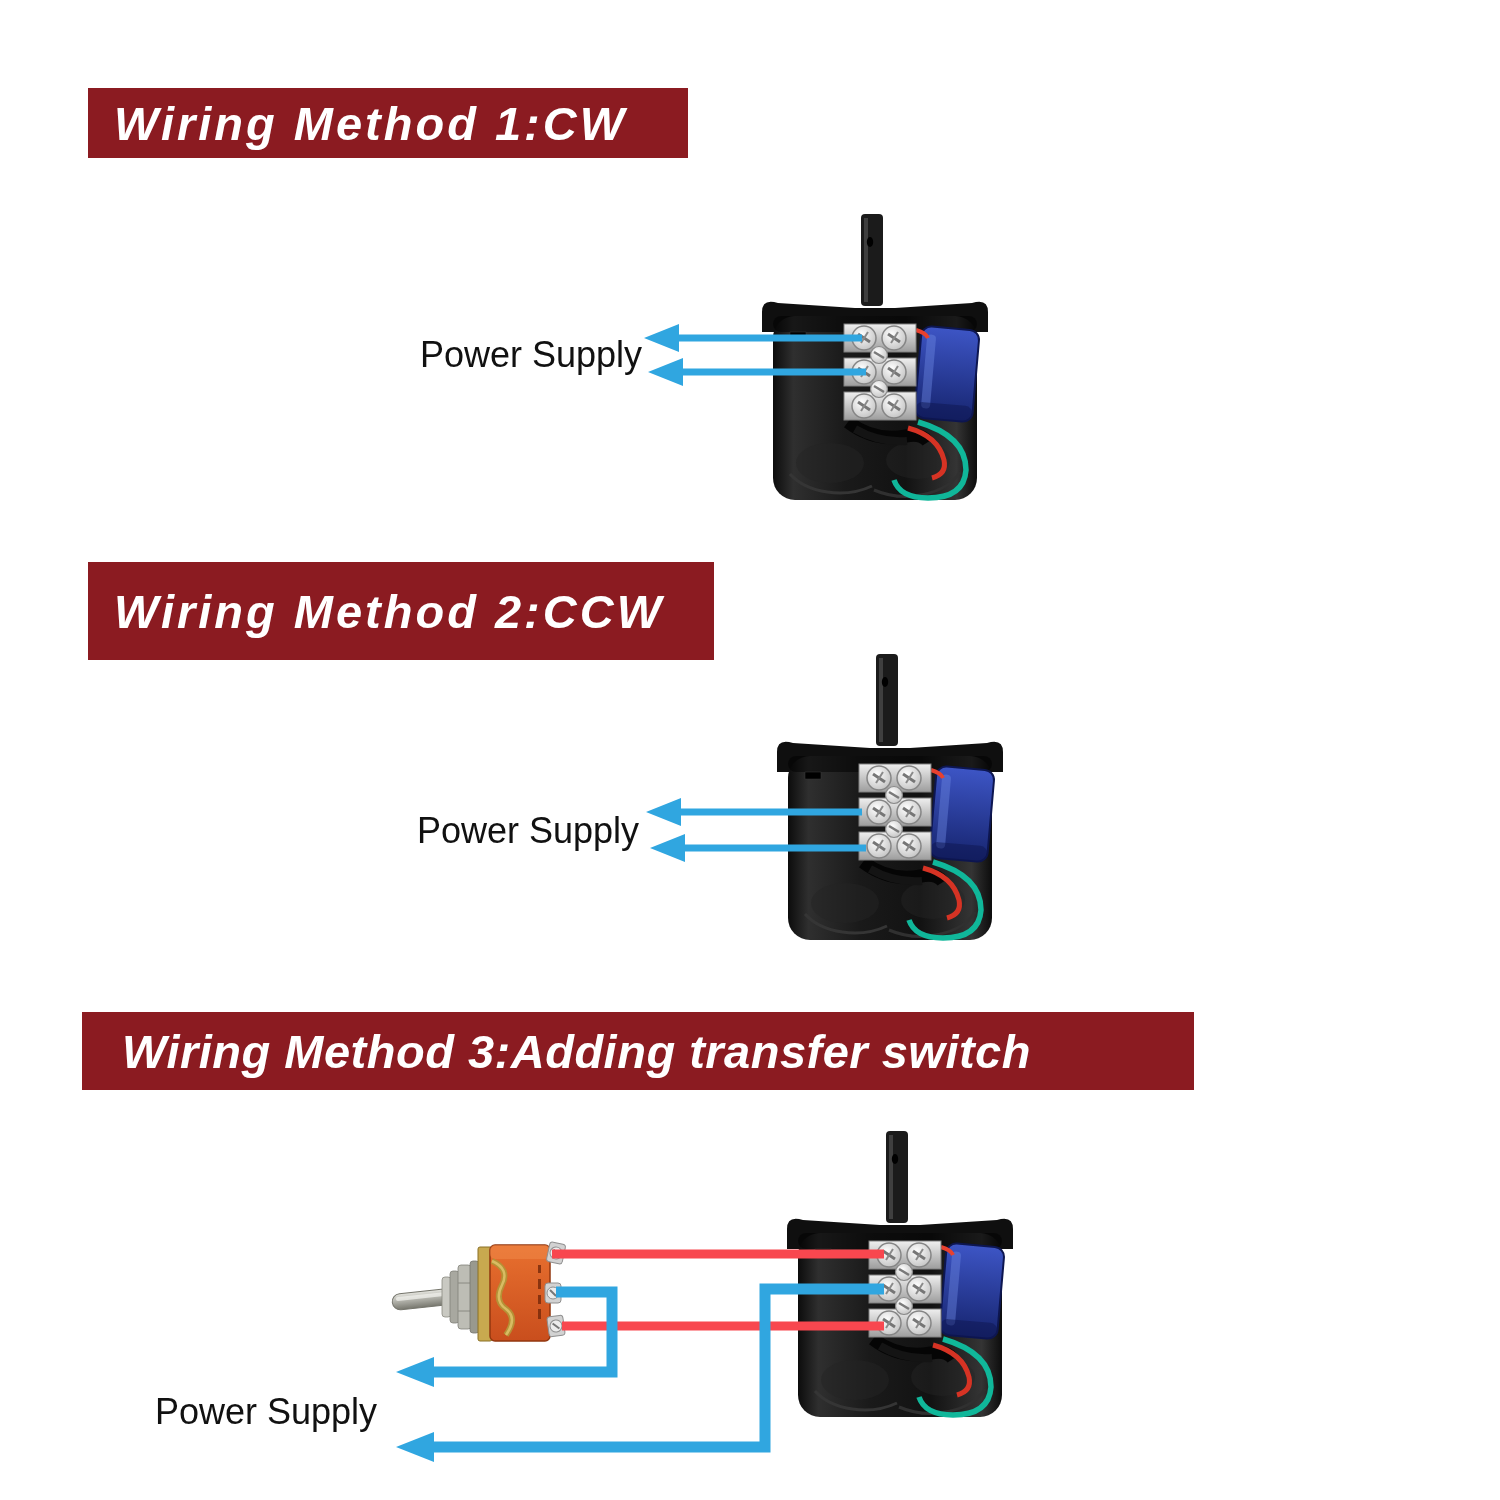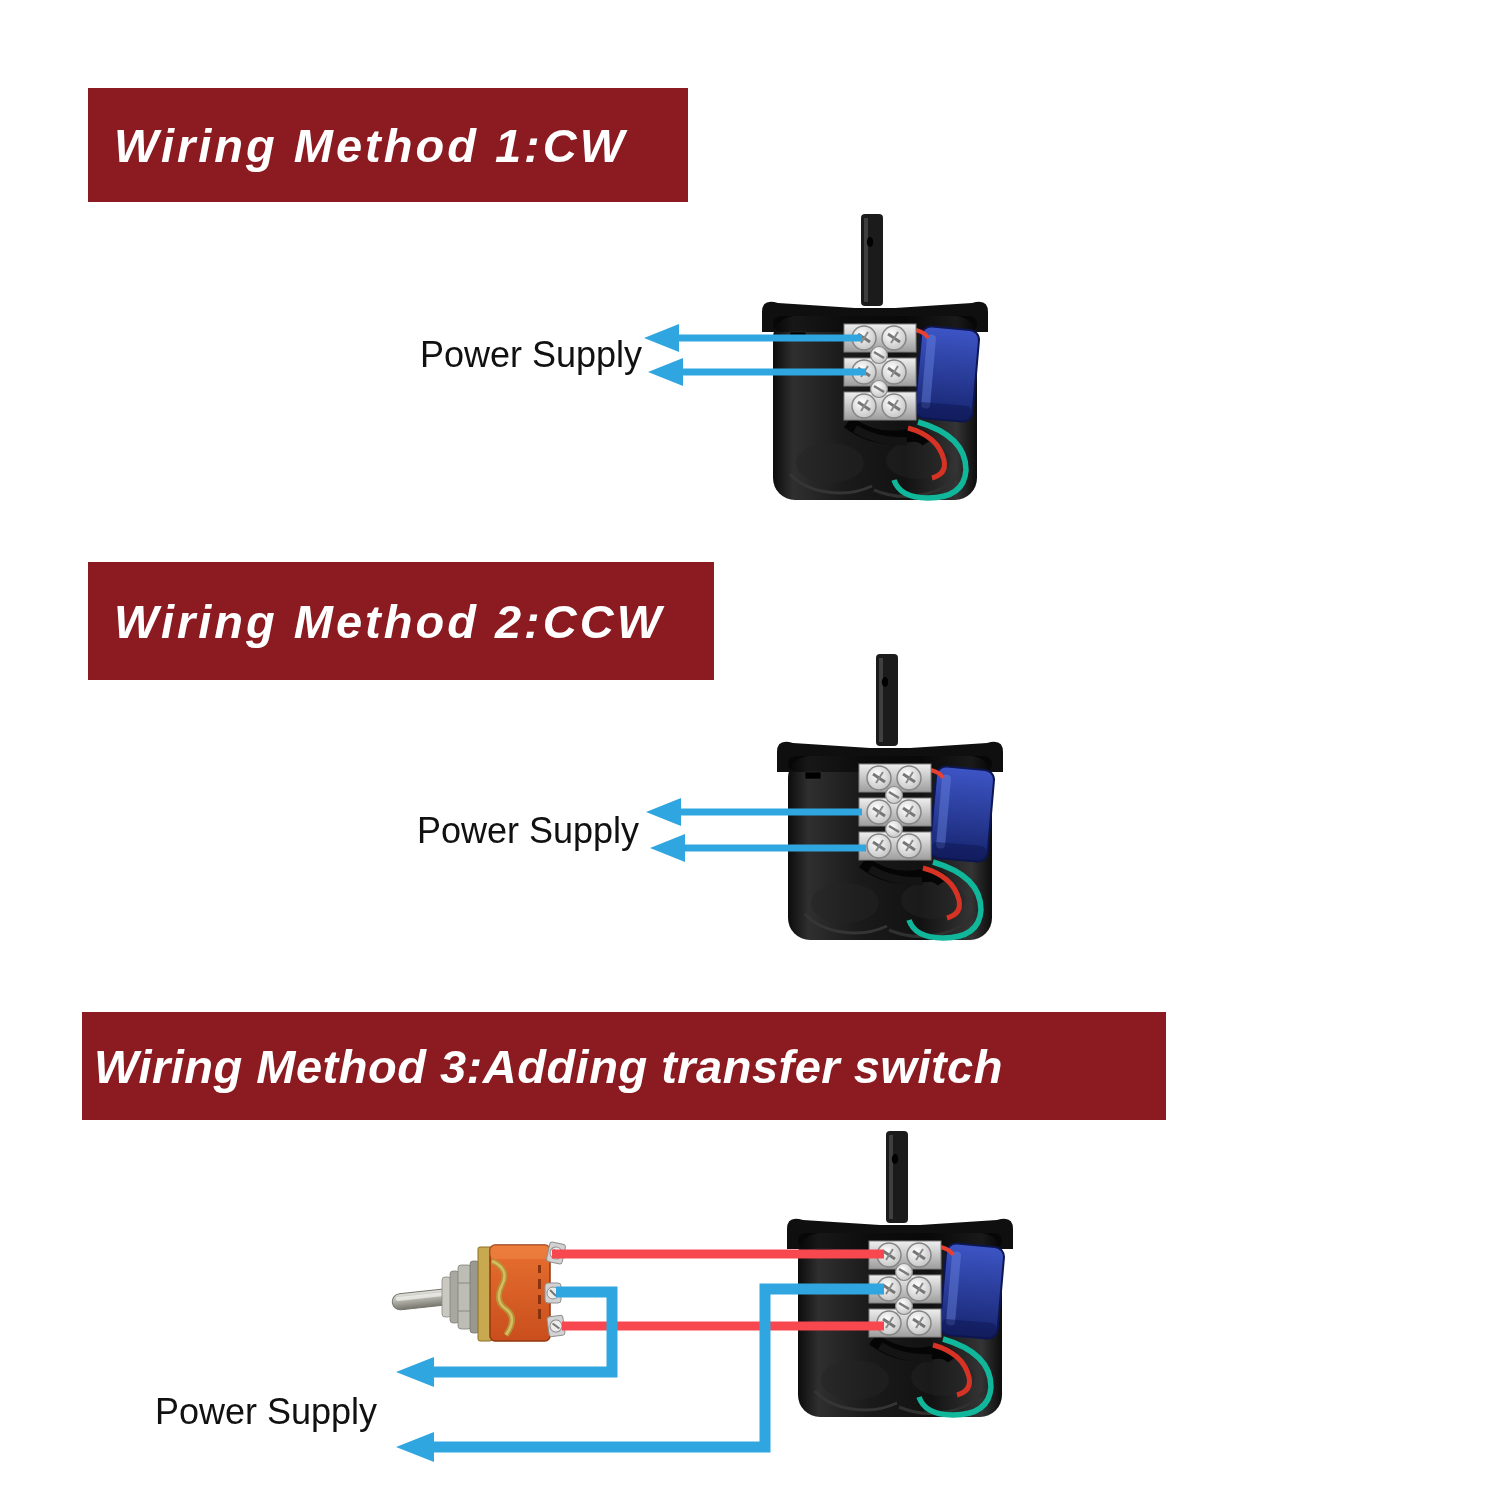--- a/index.html
+++ b/index.html
@@ -5,23 +5,23 @@
   :root{
     --banner-bg:#8B1B21; --banner-text:#FFFFFF; --arrow-blue:#30A6E0;
     --wire-red:#F8474F; --label-text:#111111; --page-bg:#FFFFFF;
   }
   html,body{margin:0;padding:0;}
   body{background:#888;font-family:"Liberation Sans",sans-serif;}
   .canvas{position:relative;width:1500px;height:1500px;background:var(--page-bg);overflow:hidden;margin:0 auto;}
   .banner{position:absolute;background:var(--banner-bg);color:var(--banner-text);
     display:flex;align-items:center;font-weight:bold;font-style:italic;}
   .banner span{white-space:nowrap;}
-  .b1{left:88px;top:88px;width:574px;height:114px;font-size:47px;letter-spacing:3px;padding-left:26px;}
-  .b2{left:88px;top:562px;width:600px;height:118px;font-size:47px;letter-spacing:3px;padding-left:26px;}
-  .b3{left:82px;top:1012px;width:1072px;height:108px;font-size:47px;letter-spacing:.5px;padding-left:12px;}
+  .b1{left:88px;top:88px;width:574px;height:70px;font-size:47px;letter-spacing:3px;padding-left:26px;}
+  .b2{left:88px;top:562px;width:600px;height:98px;font-size:47px;letter-spacing:3px;padding-left:26px;}
+  .b3{left:82px;top:1012px;width:1072px;height:78px;font-size:47px;letter-spacing:.5px;padding-left:40px;}
   .power-label{position:absolute;color:var(--label-text);font-size:36px;line-height:36px;white-space:nowrap;text-align:right;}
   .l1{left:420px;top:337px;}
   .l2{left:417px;top:813px;}
   .l3{left:155px;top:1394px;}
   .motor{position:absolute;width:230px;height:300px;}
   .m1{left:760px;top:208px;}
   .m2{left:775px;top:648px;}
   .m3{left:785px;top:1125px;}
   .switch{position:absolute;left:390px;top:1237px;width:178px;height:110px;}
   .overlay{position:absolute;left:0;top:0;width:1500px;height:1500px;pointer-events:none;}

